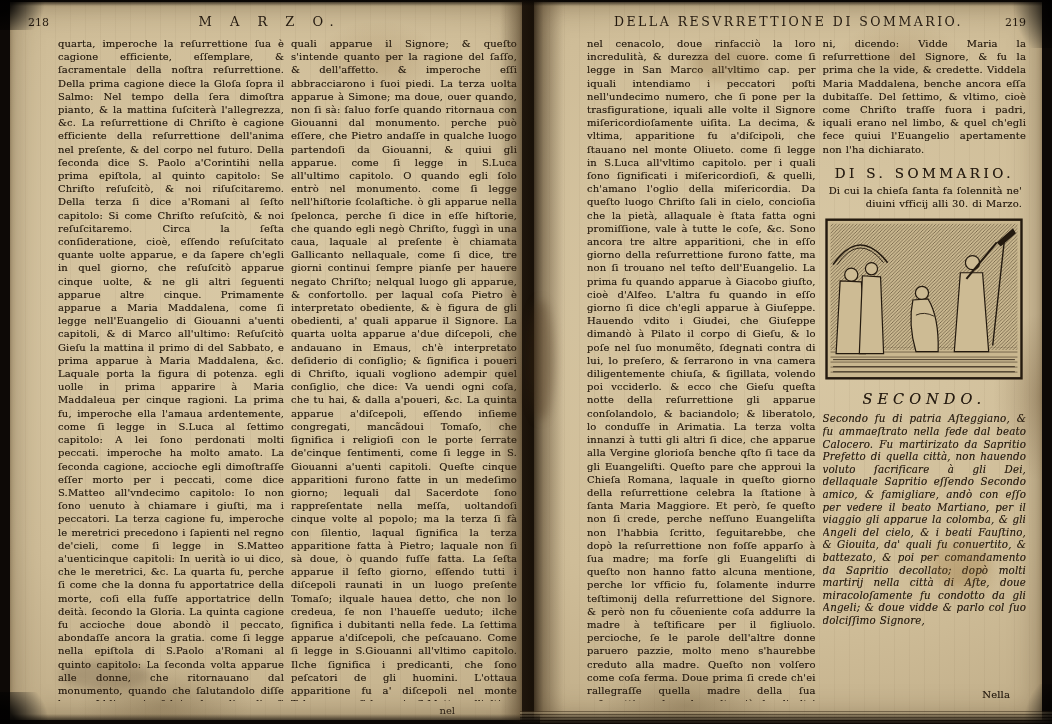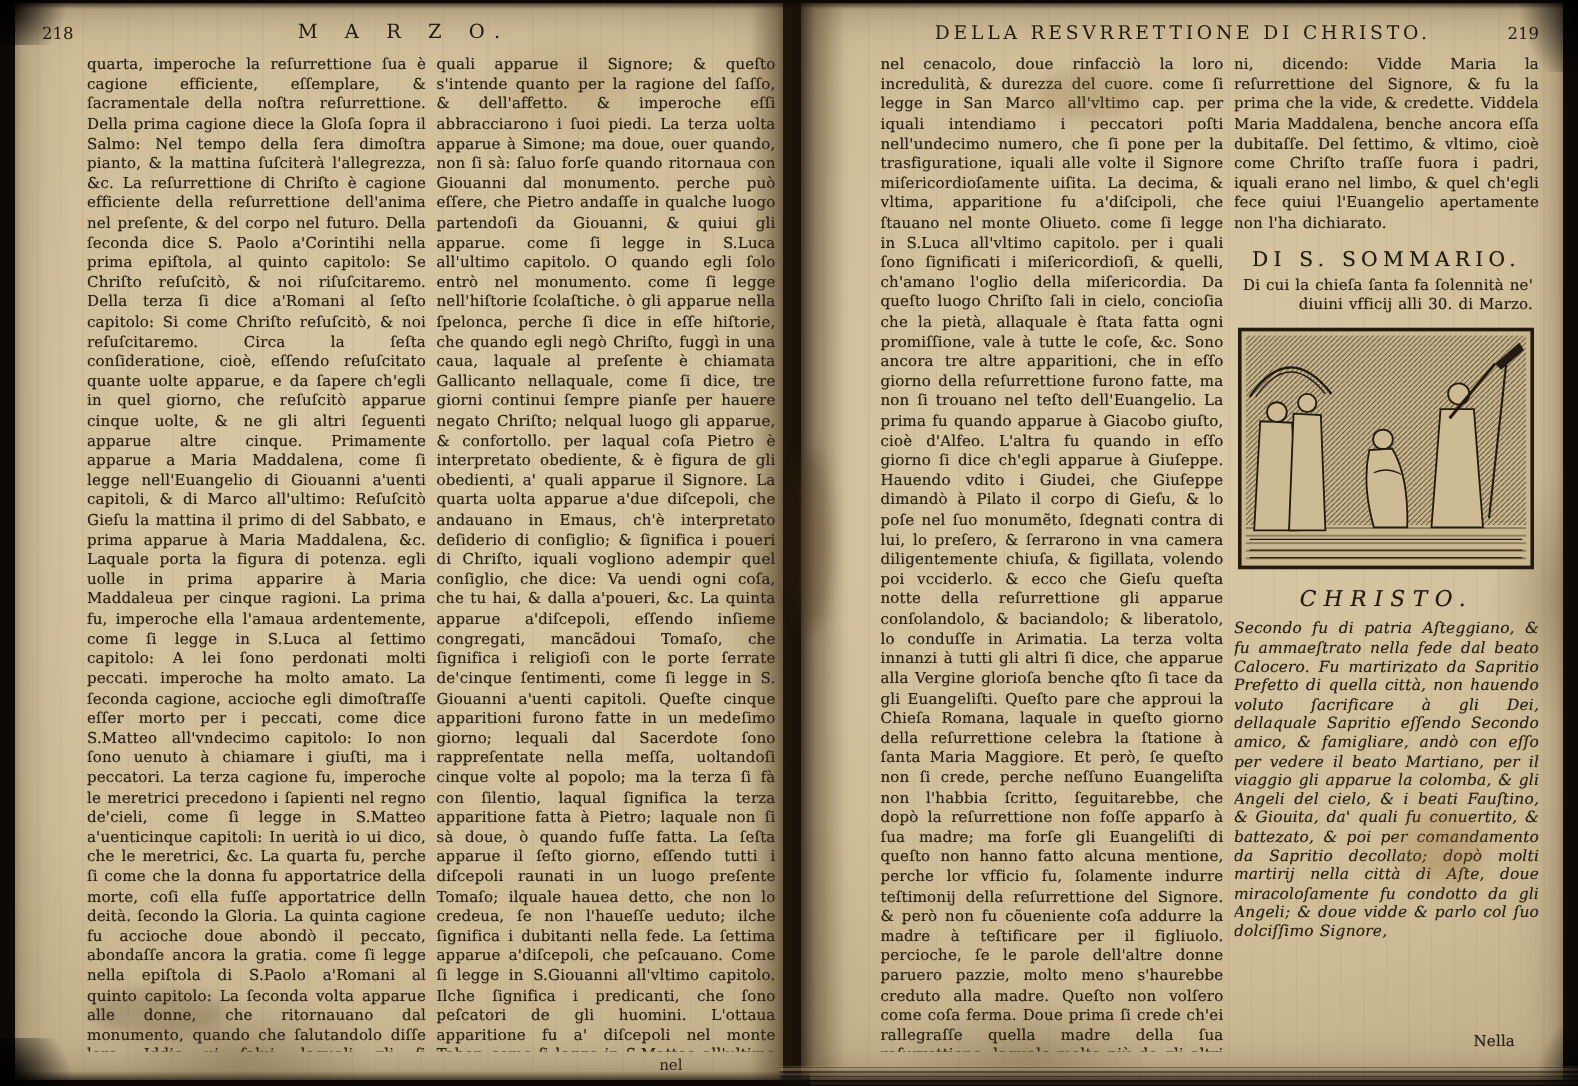--- a/index.html
+++ b/index.html
@@ -91,21 +91,21 @@
         <div class="col">quarta, imperoche la reſurrettione ſua è cagione efficiente, eſſemplare, &amp; ſacramentale della noſtra reſurrettione. Della prima cagione diece la Gloſa ſopra il Salmo: Nel tempo della ſera dimoſtra pianto, &amp; la mattina ſuſciterà l'allegrezza, &amp;c. La reſurrettione di Chriſto è cagione efficiente della reſurrettione dell'anima nel preſente, &amp; del corpo nel futuro. Della ſeconda dice S. Paolo a'Corintihi nella prima epiſtola, al quinto capitolo: Se Chriſto reſuſcitò, &amp; noi riſuſcitaremo. Della terza ſi dice a'Romani al ſeſto capitolo: Si come Chriſto reſuſcitò, &amp; noi reſuſcitaremo. Circa la ſeſta conſideratione, cioè, eſſendo reſuſcitato quante uolte apparue, e da ſapere ch'egli in quel giorno, che reſuſcitò apparue cinque uolte, &amp; ne gli altri ſeguenti apparue altre cinque. Primamente apparue a Maria Maddalena, come ſi legge nell'Euangelio di Giouanni a'uenti capitoli, &amp; di Marco all'ultimo: Reſuſcitò Gieſu la mattina il primo di del Sabbato, e prima apparue à Maria Maddalena, &amp;c. Laquale porta la figura di potenza. egli uolle in prima apparire à Maria Maddaleua per cinque ragioni. La prima fu, imperoche ella l'amaua ardentemente, come ſi legge in S.Luca al ſettimo capitolo: A lei ſono perdonati molti peccati. imperoche ha molto amato. La ſeconda cagione, accioche egli dimoſtraſſe eſſer morto per i peccati, come dice S.Matteo all'vndecimo capitolo: Io non ſono uenuto à chiamare i giuſti, ma i peccatori. La terza cagione fu, imperoche le meretrici precedono i ſapienti nel regno de'cieli, come ſi legge in S.Matteo a'uenticinque capitoli: In uerità io ui dico, che le meretrici, &amp;c. La quarta fu, perche ſi come che la donna fu apportatrice della morte, coſi ella fuſſe apportatrice delln deità. ſecondo la Gloria. La quinta cagione fu accioche doue abondò il peccato, abondaſſe ancora la gratia. come ſi legge nella epiſtola di S.Paolo a'Romani al quinto capitolo: La ſeconda volta apparue alle donne, che ritornauano dal monumento, quando che ſalutandolo diſſe loro, Iddio ui ſalui. lequali gli ſi accoſtorono, abbracciandoli i piedi, come dice S.Matteo all'vltimo capitolo: Et quelli portano la figura de gli huomini à</div>
         <div class="col">quali apparue il Signore; &amp; queſto s'intende quanto per la ragione del ſaſſo, &amp; dell'affetto. &amp; imperoche eſſi abbracciarono i ſuoi piedi. La terza uolta apparue à Simone; ma doue, ouer quando, non ſi sà: ſaluo forſe quando ritornaua con Giouanni dal monumento. perche può eſſere, che Pietro andaſſe in qualche luogo partendoſi da Giouanni, &amp; quiui gli apparue. come ſi legge in S.Luca all'ultimo capitolo. O quando egli ſolo entrò nel monumento. come ſi legge nell'hiſtorie ſcolaſtiche. ò gli apparue nella ſpelonca, perche ſi dice in eſſe hiſtorie, che quando egli negò Chriſto, fuggì in una caua, laquale al preſente è chiamata Gallicanto nellaquale, come ſi dice, tre giorni continui ſempre pianſe per hauere negato Chriſto; nelqual luogo gli apparue, &amp; confortollo. per laqual coſa Pietro è interpretato obediente, &amp; è figura de gli obedienti, a' quali apparue il Signore. La quarta uolta apparue a'due diſcepoli, che andauano in Emaus, ch'è interpretato deſiderio di conſiglio; &amp; ſignifica i poueri di Chriſto, iquali vogliono adempir quel conſiglio, che dice: Va uendi ogni coſa, che tu hai, &amp; dalla a'poueri, &amp;c. La quinta apparue a'diſcepoli, eſſendo inſieme congregati, mancãdoui Tomaſo, che ſignifica i religioſi con le porte ſerrate de'cinque ſentimenti, come ſi legge in S. Giouanni a'uenti capitoli. Queſte cinque apparitioni furono fatte in un medeſimo giorno; lequali dal Sacerdote ſono rappreſentate nella meſſa, uoltandoſi cinque volte al popolo; ma la terza ſi fà con ſilentio, laqual ſignifica la terza apparitione fatta à Pietro; laquale non ſi sà doue, ò quando fuſſe fatta. La ſeſta apparue il ſeſto giorno, eſſendo tutti i diſcepoli raunati in un luogo preſente Tomaſo; ilquale hauea detto, che non lo credeua, ſe non l'haueſſe ueduto; ilche ſignifica i dubitanti nella fede. La ſettima apparue a'diſcepoli, che peſcauano. Come ſi legge in S.Giouanni all'vltimo capitolo. Ilche ſignifica i predicanti, che ſono peſcatori de gli huomini. L'ottaua apparitione fu a' diſcepoli nel monte Tabor. come ſi legge in S,Matteo all'ultimo capitolo; che ſignifica i contemplatiui, concioſia che Chriſto ſi trasfigurò in quel monte. La nona apparue a gli undeci diſcepoli. i quali mangiauano</div>
       </div>
       <span class="catchword cw-left">nel</span>
     </div>
   </div>
 
   <div class="page page-right">
     <div class="page-inner">
       <div class="hdr">
-        <span class="running-head">DELLA RESVRRETTIONE DI CHRISTO.</span>
+        <span class="running-head">DELLA RESVRRETTIONE DI SOMMARIO.</span>
         <span class="pagenum pn-right">219</span>
       </div>
       <div class="cols">
         <div class="col col1">nel cenacolo, doue rinfacciò la loro incredulità, &amp; durezza del cuore. come ſi legge in San Marco all'vltimo cap. per iquali intendiamo i peccatori poſti nell'undecimo numero, che ſi pone per la trasfiguratione, iquali alle volte il Signore miſericordioſamente uiſita. La decima, &amp; vltima, apparitione fu a'diſcipoli, che ſtauano nel monte Oliueto. come ſi legge in S.Luca all'vltimo capitolo. per i quali ſono ſignificati i miſericordioſi, &amp; quelli, ch'amano l'oglio della miſericordia. Da queſto luogo Chriſto ſali in cielo, concioſia che la pietà, allaquale è ſtata fatta ogni promiſſione, vale à tutte le coſe, &amp;c. Sono ancora tre altre apparitioni, che in eſſo giorno della reſurrettione furono fatte, ma non ſi trouano nel teſto dell'Euangelio. La prima fu quando apparue à Giacobo giuſto, cioè d'Alfeo. L'altra fu quando in eſſo giorno ſi dice ch'egli apparue à Giuſeppe. Hauendo vdito i Giudei, che Giuſeppe dimandò à Pilato il corpo di Gieſu, &amp; lo poſe nel ſuo monumẽto, ſdegnati contra di lui, lo preſero, &amp; ſerrarono in vna camera diligentemente chiuſa, &amp; ſigillata, volendo poi vcciderlo. &amp; ecco che Gieſu queſta notte della reſurrettione gli apparue conſolandolo, &amp; baciandolo; &amp; liberatolo, lo conduſſe in Arimatia. La terza volta innanzi à tutti gli altri ſi dice, che apparue alla Vergine glorioſa benche qſto ſi tace da gli Euangeliſti. Queſto pare che approui la Chieſa Romana, laquale in queſto giorno della reſurrettione celebra la ſtatione à ſanta Maria Maggiore. Et però, ſe queſto non ſi crede, perche neſſuno Euangeliſta non l'habbia ſcritto, ſeguitarebbe, che dopò la reſurrettione non foſſe apparſo à ſua madre; ma forſe gli Euangeliſti di queſto non hanno fatto alcuna mentione, perche lor vfficio fu, ſolamente indurre teſtimonij della reſurrettione del Signore. &amp; però non fu cõueniente coſa addurre la madre à teſtificare per il figliuolo. percioche, ſe le parole dell'altre donne paruero pazzie, molto meno s'haurebbe creduto alla madre. Queſto non volſero come coſa ferma. Doue prima ſi crede ch'ei rallegraſſe quella madre della ſua reſurrettione, laquale molto più de gli altri hebbe dolore della ſua morte. Queſto teſtifica S. Ambroſio nel libro delle Vergi-</div>
         <div class="col col2">
           <div>ni, dicendo: Vidde Maria la reſurrettione del Signore, &amp; fu la prima che la vide, &amp; credette. Viddela Maria Maddalena, benche ancora eſſa dubitaſſe. Del ſettimo, &amp; vltimo, cioè come Chriſto traſſe fuora i padri, iquali erano nel limbo, &amp; quel ch'egli fece quiui l'Euangelio apertamente non l'ha dichiarato.</div>
           <div class="sec-head">DI S. SOMMARIO.</div>
           <div class="sec-sub">Di cui la chieſa ſanta fa ſolennità ne' diuini vfficij alli 30. di Marzo.</div>
           <div class="woodcut-wrap">
             <svg viewBox="0 0 196 160" width="198" height="162">
@@ -136,21 +136,21 @@
               <circle cx="146" cy="44" r="7" fill="#cdbb94" stroke="#241a0f" stroke-width="1.2"></circle>
               <path d="M134 54 L128 132 L162 132 L156 54 Z" fill="#cdbb94" stroke="#241a0f" stroke-width="1.2"></path>
               <path d="M140 60 L170 24" stroke="#241a0f" stroke-width="2"></path>
               <path d="M170 24 L186 10 L189 15 L174 28 Z" fill="#241a0f"></path>
 
               <path d="M178 18 L166 126" stroke="#241a0f" stroke-width="1.4"></path>
 
               <path d="M8 140 H188 M8 147 H188 M8 152 H188" stroke="#241a0f" stroke-width="0.8"></path>
             </svg>
           </div>
-          <div class="sommario-head">CHRISTO.</div>
+          <div class="sommario-head">SECONDO.</div>
           <div class="sommario">Secondo fu di patria Aſteggiano, &amp; fu ammaeſtrato nella fede dal beato Calocero. Fu martirizato da Sapritio Prefetto di quella città, non hauendo voluto ſacrificare à gli Dei, dellaquale Sapritio eſſendo Secondo amico, &amp; famigliare, andò con eſſo per vedere il beato Martiano, per il viaggio gli apparue la colomba, &amp; gli Angeli del cielo, &amp; i beati Fauſtino, &amp; Giouita, da' quali fu conuertito, &amp; battezato, &amp; poi per comandamento da Sapritio decollato; dopò molti martirij nella città di Aſte, doue miracoloſamente fu condotto da gli Angeli; &amp; doue vidde &amp; parlo col ſuo dolciſſimo Signore,</div>
           <span class="catchword cw-right">Nella</span>
         </div>
       </div>
     </div>
   </div>
 
   <div class="gutter"></div>
   <div class="edge-right"></div>
   <div class="edge-bottom"></div>

